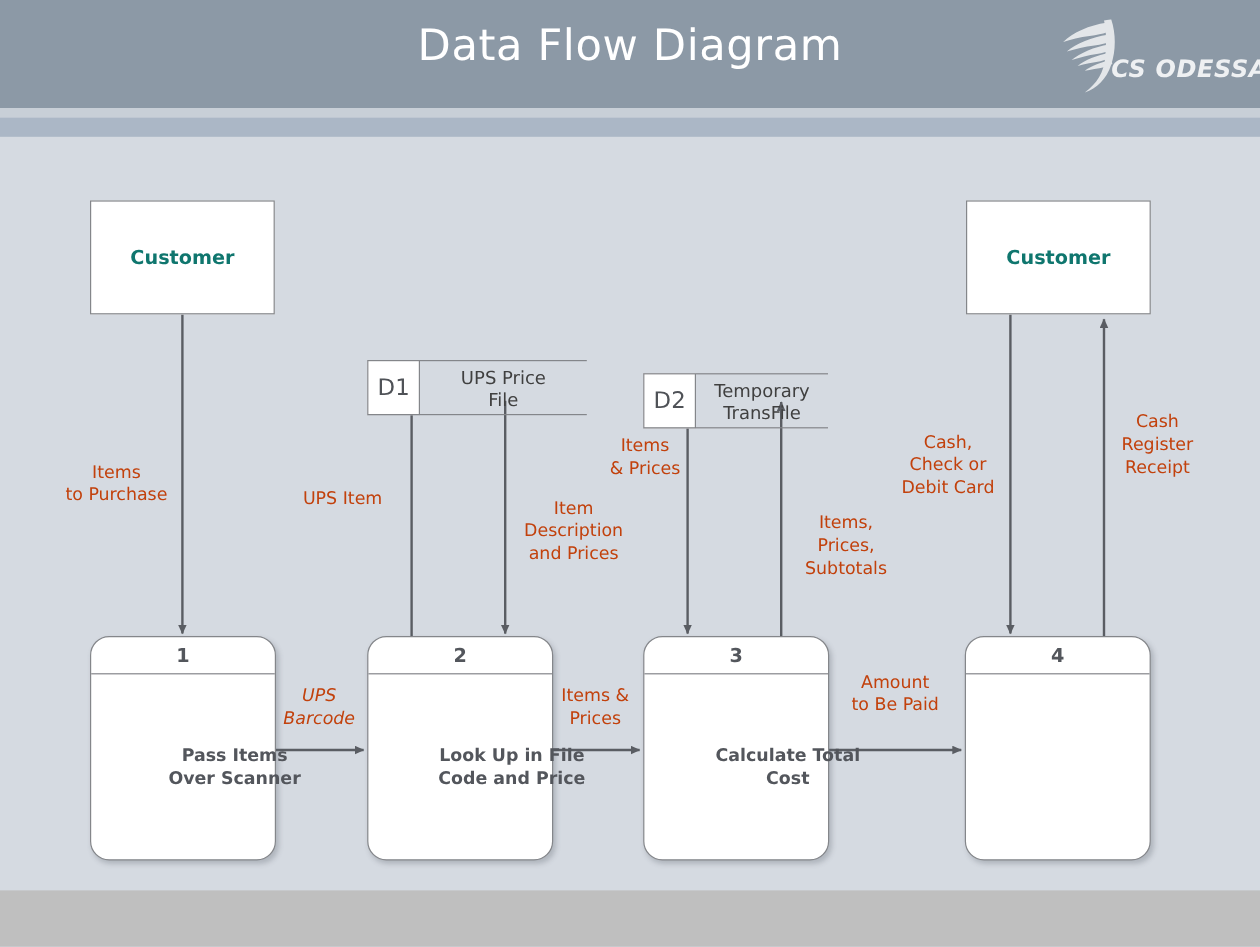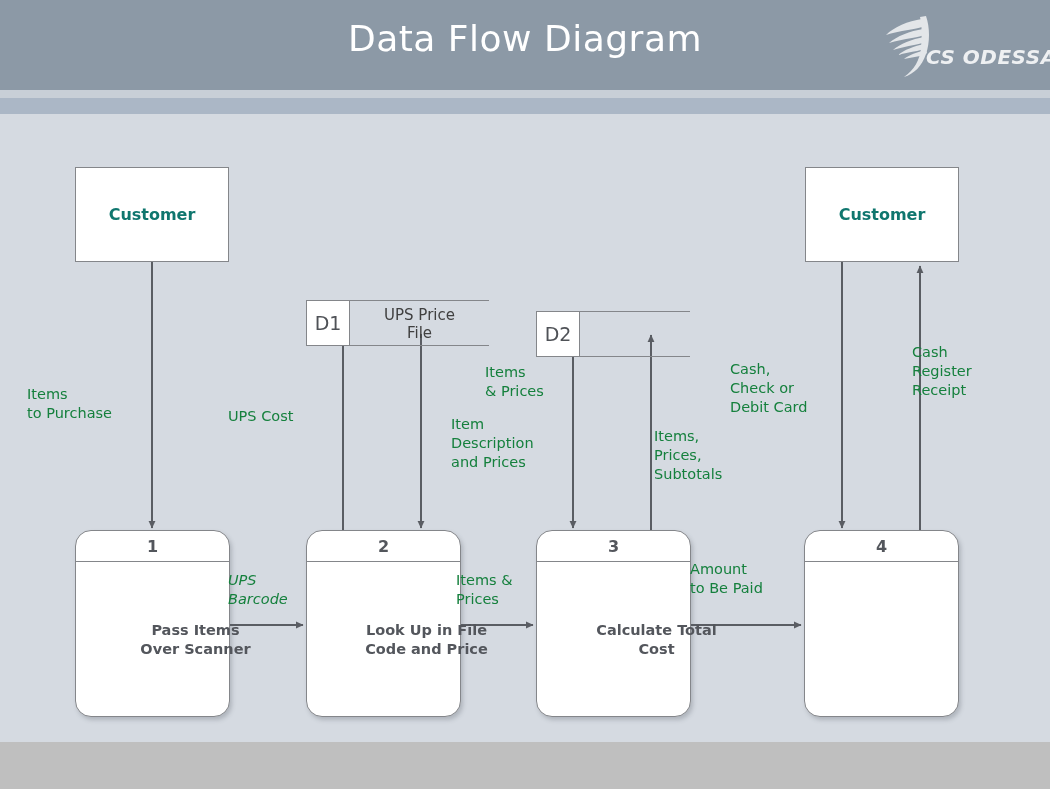--- a/index.html
+++ b/index.html
@@ -176,25 +176,25 @@
     font-family: "DejaVu Sans", sans-serif;
     padding: 0 6px;
     box-sizing: border-box;
     white-space: pre-line;
     margin-left: 43px;
   }
 
   
   .flow-label {
     position: absolute;
-    color: #15803d;
+    color: #c2410c;
     font-size: 14.5px;
     line-height: 19px;
     font-family: "DejaVu Sans", sans-serif;
-    text-align: left;
+    text-align: center;
     white-space: pre-line;
   }
 </style>
 </head>
 <body>
 
 <div id="page">
 
   <div class="header-bar"></div>
   <div class="header-title">Data Flow Diagram</div>
@@ -254,20 +254,22 @@
   </div>
 
   <div class="store" style="left:306px; top:300px; width:183px;">
     <div class="store-id">D1</div>
     <div class="store-name" style="white-space:pre-line;">UPS Price
 File</div>
   </div>
 
   <div class="store" style="left:536px; top:288px; width:154px;margin-top:23px;">
     <div class="store-id">D2</div>
+    <div class="store-name" style="white-space:pre-line;">Temporary
+TransFile</div>
   </div>
 
   <div class="process" style="left:75px; top:530px;">
     <div class="process-num">1</div>
     <div class="process-label">Pass Items
 Over Scanner</div>
   </div>
 
   <div class="process" style="left:306px; top:530px;">
     <div class="process-num">2</div>
@@ -281,23 +283,23 @@
 Cost</div>
   </div>
 
   <div class="process" style="left:804px; top:530px;">
     <div class="process-num">4</div>
   </div>
 
   <div class="flow-label" style="left:27px; top:385px; width:140px;">Items
 to Purchase</div>
 
-  <div class="flow-label" style="left:228px; top:407px; width:115px;">UPS Cost</div>
-
-  <div class="flow-label" style="left:423px; top:415px; width:110px;margin-left:28px;">Item
+  <div class="flow-label" style="left:228px; top:407px; width:115px;">UPS Item</div>
+
+  <div class="flow-label" style="left:423px; top:415px; width:110px;">Item
 Description
 and Prices</div>
 
   <div class="flow-label" style="left:485px; top:363px; width:105px;">Items
 &amp; Prices</div>
 
   <div class="flow-label" style="left:730px; top:360px; width:120px;">Cash,
 Check or
 Debit Card</div>
 

